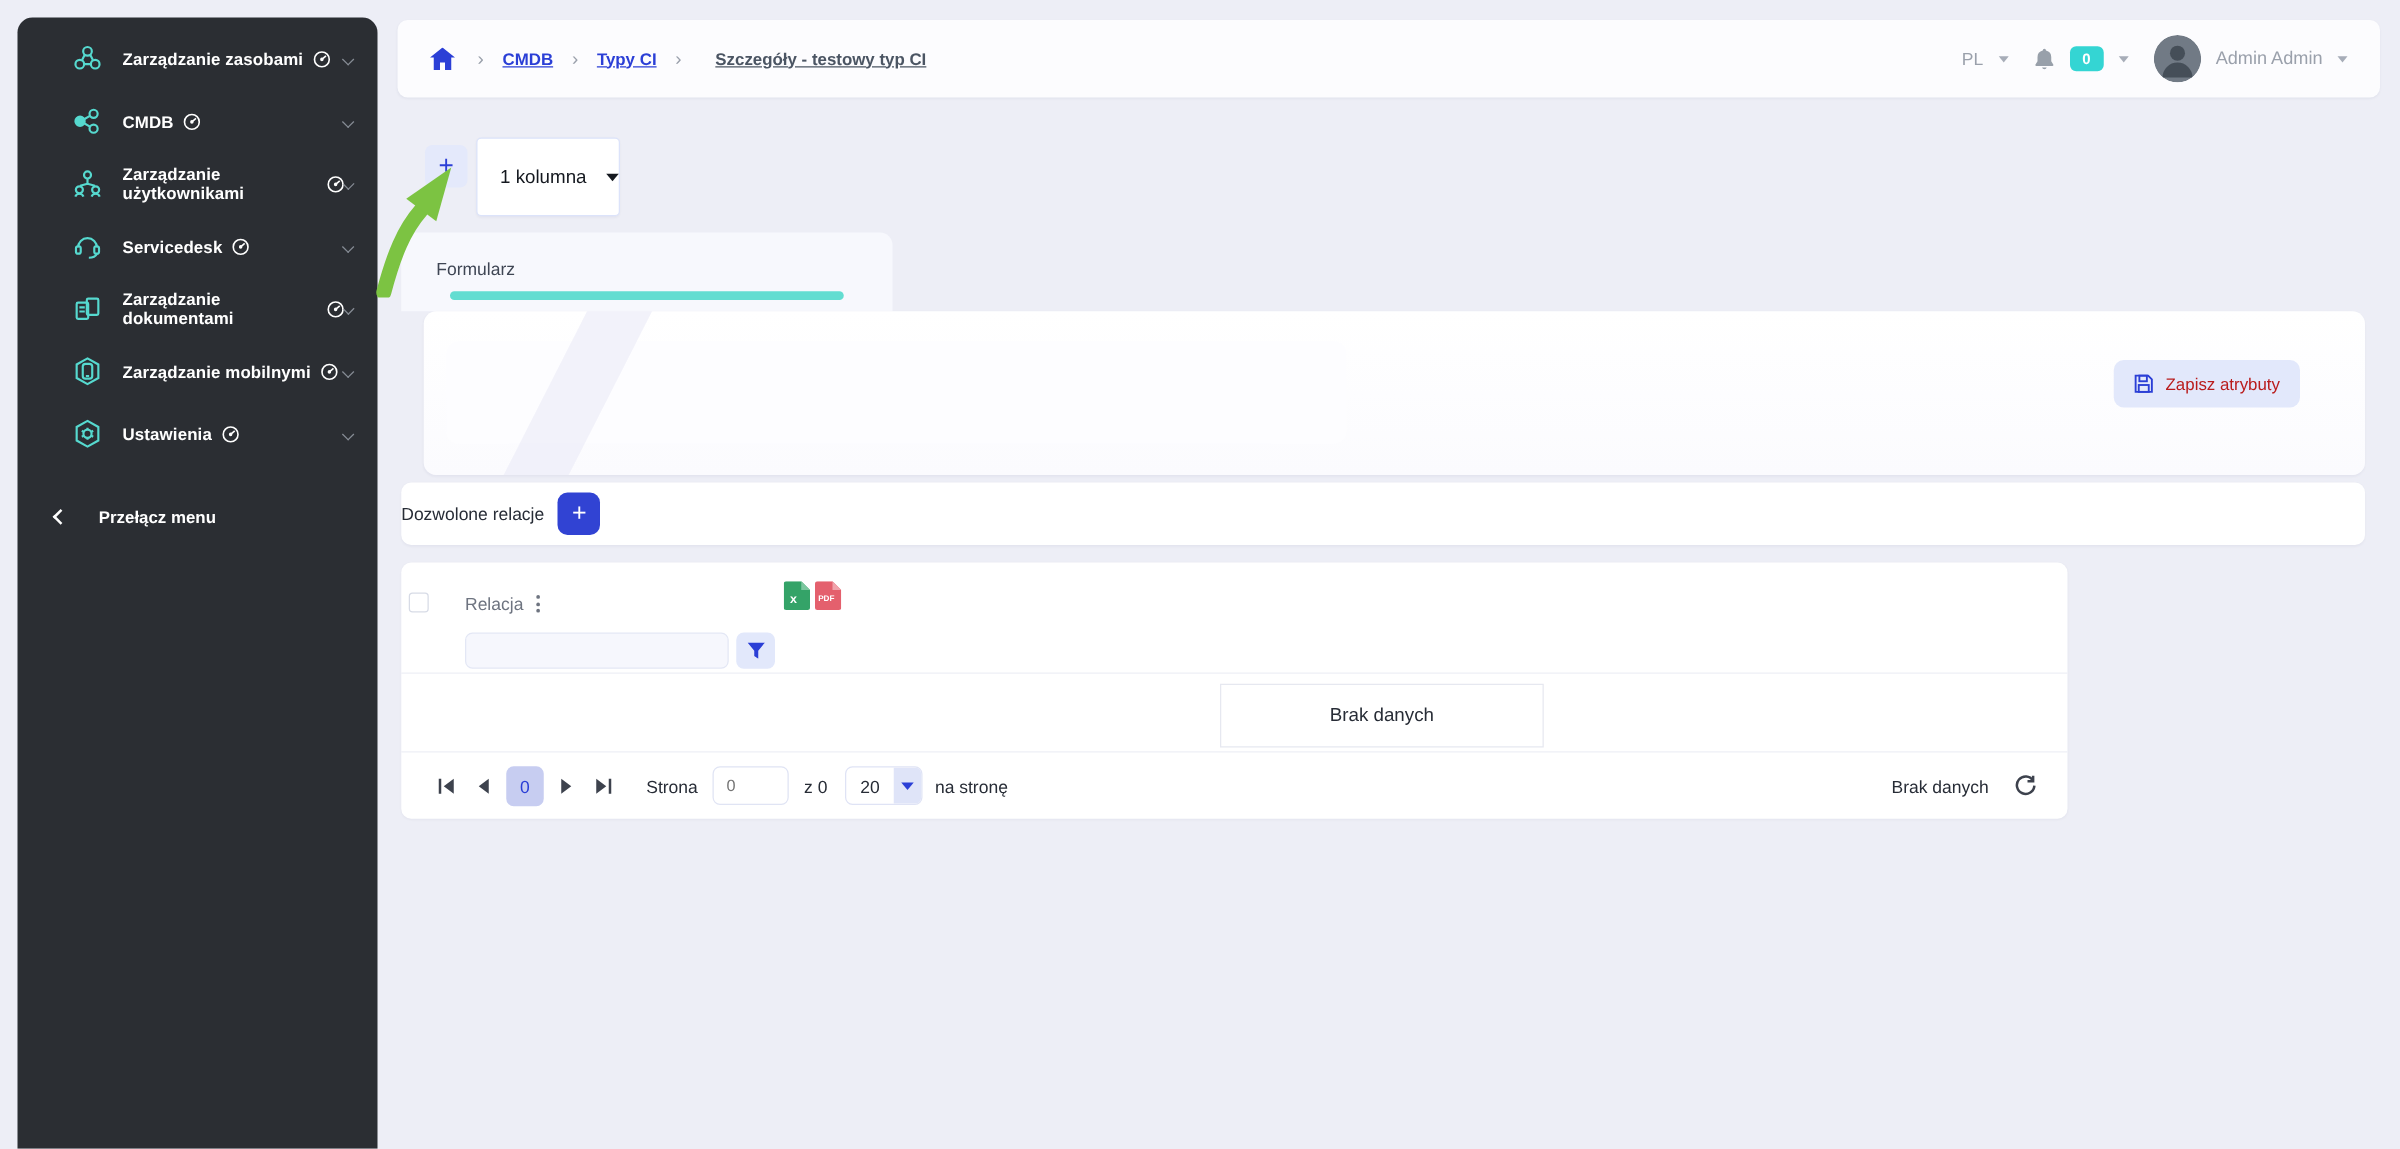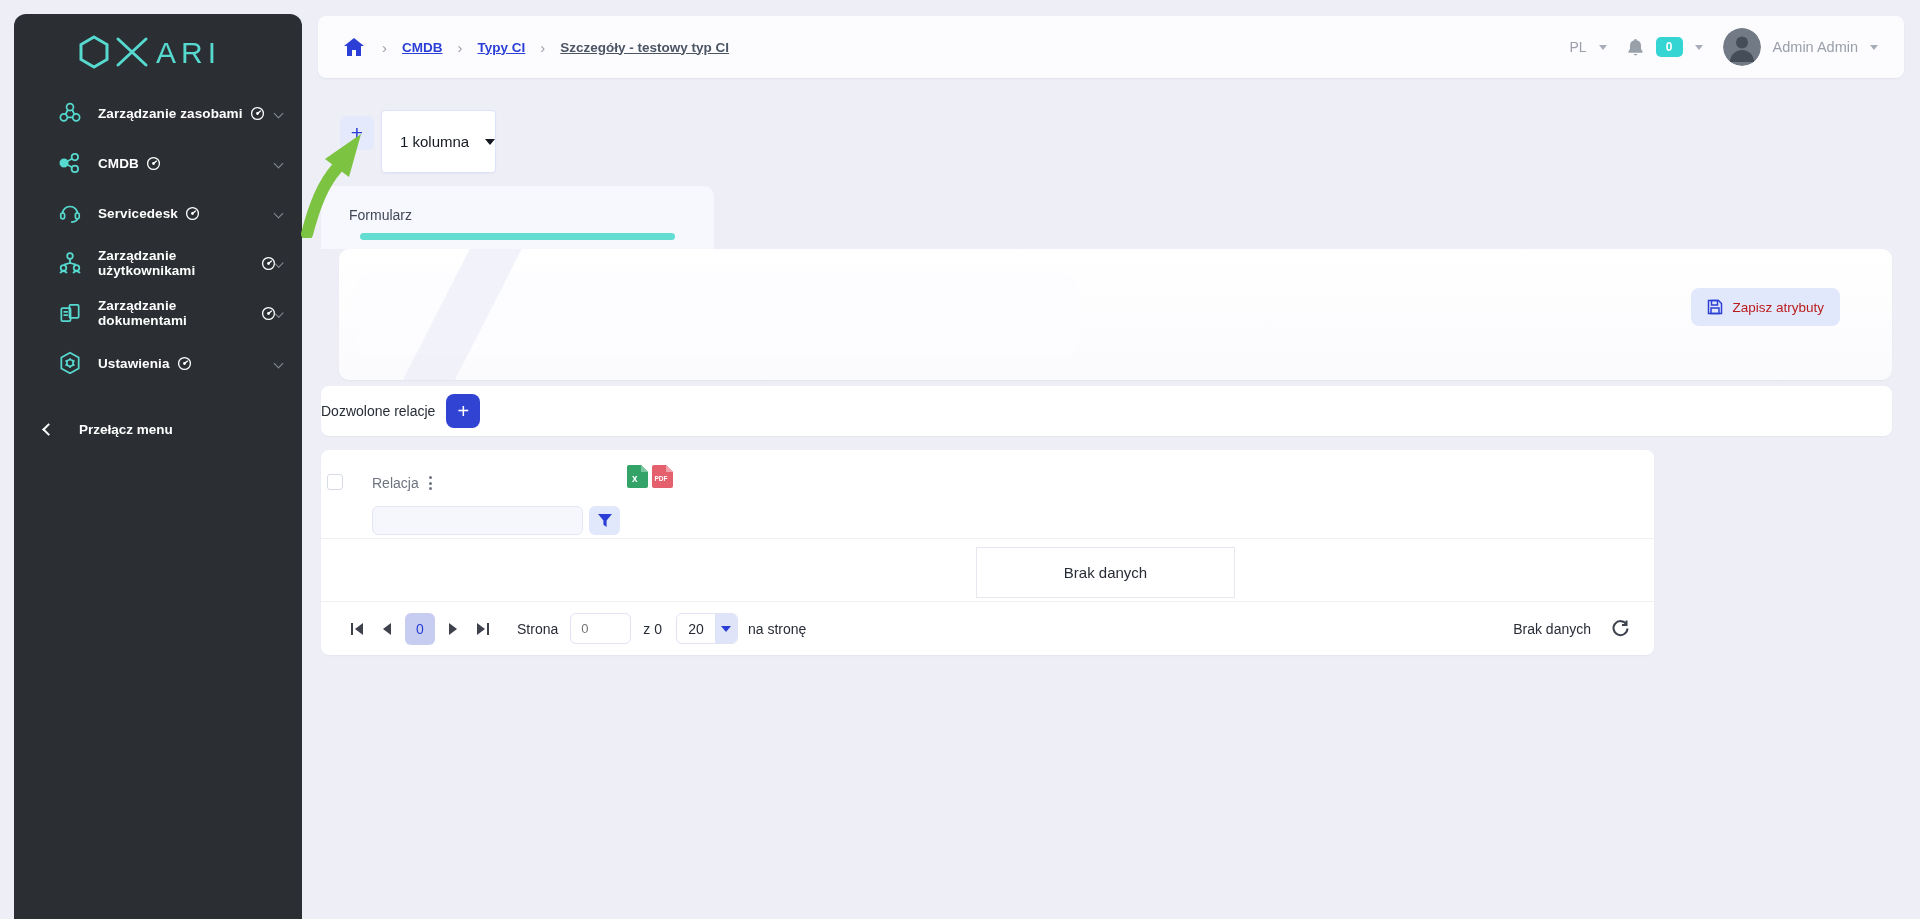--- a/index.html
+++ b/index.html
@@ -23,21 +23,21 @@
                transform:rotate(45deg); }
   .toggle-label { color:#ffffff; font-weight:700; font-size:13.5px; margin-left:26px; }
 
   
   .header-card { position:absolute; left:318px; top:16px; width:1586px; height:62px;
                  background:#fcfcfe; border-radius:8px; display:flex; align-items:center;
                  padding:0 26px; box-shadow:0 1px 2px rgba(25,35,70,.05); }
   .crumbs { display:flex; align-items:center; gap:15px; margin-left:18px; }
   .crumb-sep { color:#9aa0ab; font-size:15px; }
   .crumb-link { color:#2b3fd6; font-size:13.5px; font-weight:700; text-decoration:underline; cursor:pointer; }
-  .crumb-current { color:#4b5563; font-size:13.5px; font-weight:700; text-decoration:underline; cursor:pointer; }
+  .crumb-current { color:#4b5563; font-size:13.5px; font-weight:700; text-decoration:underline; cursor:pointer;margin-left:12px; }
   .header-right { margin-left:auto; display:flex; align-items:center; gap:12px; color:#9aa0ab; }
   .lang { font-size:14px; }
   .tri-down-sm { width:0; height:0; border-left:4.5px solid transparent; border-right:4.5px solid transparent;
                  border-top:5.5px solid #a7adb8; }
   .notif-badge { background:#34d5d3; color:#fff; font-size:12px; font-weight:700; border-radius:5px;
                  min-width:27px; height:20px; display:flex; align-items:center; justify-content:center; }
   .avatar { width:38px; height:38px; border-radius:50%; overflow:hidden; flex:0 0 38px; }
   .user-name { font-size:14.5px; color:#9aa0ab; }
 
   
@@ -120,28 +120,20 @@
                      border-top:6px solid #2b3fd6; }
   .pg-per { font-size:14px; color:#272c36; margin-left:10px; }
   .pg-right { margin-left:auto; display:flex; align-items:center; gap:20px; }
   .pg-empty { font-size:14px; color:#272c36; }
   .refresh-btn { background:none; border:none; cursor:pointer; display:flex; }
 </style>
 </head>
 <body>
 
 <nav class="sidebar">
-  <div class="side-logo">
-    <svg width="168" height="36" viewBox="0 0 168 36">
-      <path d="M20 3 L33 10.5 V25.5 L20 33 L7 25.5 V10.5 Z" fill="none" stroke="#56d9cf" stroke-width="3"></path>
-      <path d="M44 5 L58 18 L44 31" fill="none" stroke="#56d9cf" stroke-width="3" stroke-linecap="round" stroke-linejoin="round"></path>
-      <path d="M72 5 L58 18 L72 31" fill="none" stroke="#56d9cf" stroke-width="3" stroke-linecap="round" stroke-linejoin="round"></path>
-      <text x="82" y="29" font-family="Liberation Sans, sans-serif" font-size="30" letter-spacing="5" fill="#56d9cf">ARI</text>
-    </svg>
-  </div>
 
   <div class="menu">
 
     <div class="menu-item">
       <span class="menu-icon">
         <svg width="26" height="26" viewBox="0 0 24 24" fill="none" stroke="#56d9cf" stroke-width="1.6">
           <circle cx="12" cy="6.5" r="3.2"></circle>
             <circle cx="6.3" cy="16" r="3.2"></circle>
             <circle cx="17.7" cy="16" r="3.2"></circle>
           <path d="M10 9 L8 13 M14 9 L16 13 M9.5 16 H14.5"></path>
@@ -161,40 +153,20 @@
     <div class="menu-item">
       <span class="menu-icon">
         <svg width="26" height="26" viewBox="0 0 24 24" fill="none" stroke="#56d9cf" stroke-width="1.6">
           <circle cx="6.5" cy="12" r="3.4" fill="#56d9cf"></circle>
             <circle cx="16.5" cy="6.5" r="3"></circle>
             <circle cx="16.5" cy="17.5" r="3"></circle>
           <path d="M9.5 10.5 L13.8 8 M9.5 13.5 L13.8 16"></path>
         </svg>
       </span>
       <span class="menu-label">CMDB</span>
-      <span class="gauge">
-        <svg width="15" height="15" viewBox="0 0 16 16" fill="none" stroke="#ffffff" stroke-width="1.4">
-          <circle cx="8" cy="8" r="6.3"></circle>
-            <path d="M8 8 L11.5 5"></path>
-            <circle cx="8" cy="8" r="0.8" fill="#fff"></circle>
-        </svg>
-      </span>
-      <span class="chev-down"></span>
-    </div>
-
-    <div class="menu-item">
-      <span class="menu-icon">
-        <svg width="26" height="26" viewBox="0 0 24 24" fill="none" stroke="#56d9cf" stroke-width="1.6">
-          <path d="M5 13 a7 7 0 0 1 14 0"></path>
-          <rect x="3.5" y="12" width="3.5" height="5.5" rx="1.5"></rect>
-          <rect x="17" y="12" width="3.5" height="5.5" rx="1.5"></rect>
-          <path d="M19 17.5 q-1.5 3 -6 3"></path>
-        </svg>
-      </span>
-      <span class="menu-label">Servicedesk</span>
       <span class="gauge">
         <svg width="15" height="15" viewBox="0 0 16 16" fill="none" stroke="#ffffff" stroke-width="1.4">
           <circle cx="8" cy="8" r="6.3"></circle>
             <path d="M8 8 L11.5 5"></path>
             <circle cx="8" cy="8" r="0.8" fill="#fff"></circle>
         </svg>
       </span>
       <span class="chev-down"></span>
     </div>
 
@@ -216,36 +188,74 @@
             <path d="M8 8 L11.5 5"></path>
             <circle cx="8" cy="8" r="0.8" fill="#fff"></circle>
         </svg>
       </span>
       <span class="chev-down"></span>
     </div>
 
     <div class="menu-item">
       <span class="menu-icon">
         <svg width="26" height="26" viewBox="0 0 24 24" fill="none" stroke="#56d9cf" stroke-width="1.6">
+          <path d="M5 13 a7 7 0 0 1 14 0"></path>
+          <rect x="3.5" y="12" width="3.5" height="5.5" rx="1.5"></rect>
+          <rect x="17" y="12" width="3.5" height="5.5" rx="1.5"></rect>
+          <path d="M19 17.5 q-1.5 3 -6 3"></path>
+        </svg>
+      </span>
+      <span class="menu-label">Servicedesk</span>
+      <span class="gauge">
+        <svg width="15" height="15" viewBox="0 0 16 16" fill="none" stroke="#ffffff" stroke-width="1.4">
+          <circle cx="8" cy="8" r="6.3"></circle>
+            <path d="M8 8 L11.5 5"></path>
+            <circle cx="8" cy="8" r="0.8" fill="#fff"></circle>
+        </svg>
+      </span>
+      <span class="chev-down"></span>
+    </div>
+
+    <div class="menu-item">
+      <span class="menu-icon">
+        <svg width="26" height="26" viewBox="0 0 24 24" fill="none" stroke="#56d9cf" stroke-width="1.6">
           <rect x="4" y="7.5" width="8.5" height="12" rx="1"></rect>
           <rect x="11.5" y="4.5" width="8.5" height="12" rx="1"></rect>
           <path d="M6 11 H10 M6 14 H10"></path>
         </svg>
       </span>
       <span class="menu-label">Zarządzanie dokumentami</span>
       <span class="gauge">
         <svg width="15" height="15" viewBox="0 0 16 16" fill="none" stroke="#ffffff" stroke-width="1.4">
           <circle cx="8" cy="8" r="6.3"></circle>
             <path d="M8 8 L11.5 5"></path>
             <circle cx="8" cy="8" r="0.8" fill="#fff"></circle>
         </svg>
       </span>
       <span class="chev-down"></span>
     </div>
 
+    <div class="menu-item">
+      <span class="menu-icon">
+        <svg width="26" height="26" viewBox="0 0 24 24" fill="none" stroke="#56d9cf" stroke-width="1.6">
+          <path d="M12 2.5 L20 7 V17 L12 21.5 L4 17 V7 Z"></path>
+          <rect x="8.5" y="6.5" width="7" height="11" rx="2"></rect>
+          <path d="M10.8 15.5 H13.2"></path>
+        </svg>
+      </span>
+      <span class="menu-label">Zarządzanie mobilnymi</span>
+      <span class="gauge">
+        <svg width="15" height="15" viewBox="0 0 16 16" fill="none" stroke="#ffffff" stroke-width="1.4">
+          <circle cx="8" cy="8" r="6.3"></circle>
+            <path d="M8 8 L11.5 5"></path>
+            <circle cx="8" cy="8" r="0.8" fill="#fff"></circle>
+        </svg>
+      </span>
+      <span class="chev-down"></span>
+    </div>
 
     <div class="menu-item">
       <span class="menu-icon">
         <svg width="26" height="26" viewBox="0 0 24 24" fill="none" stroke="#56d9cf" stroke-width="1.6">
           <path d="M12 2.5 L20 7 V17 L12 21.5 L4 17 V7 Z"></path>
           <circle cx="12" cy="12" r="3"></circle>
           <path d="M12 7.5 V9 M12 15 V16.5 M7.8 9.8 L9.2 10.6 M14.8 13.4 L16.2 14.2 M7.8 14.2 L9.2 13.4 M14.8 10.6 L16.2 9.8"></path>
         </svg>
       </span>
       <span class="menu-label">Ustawienia</span>

